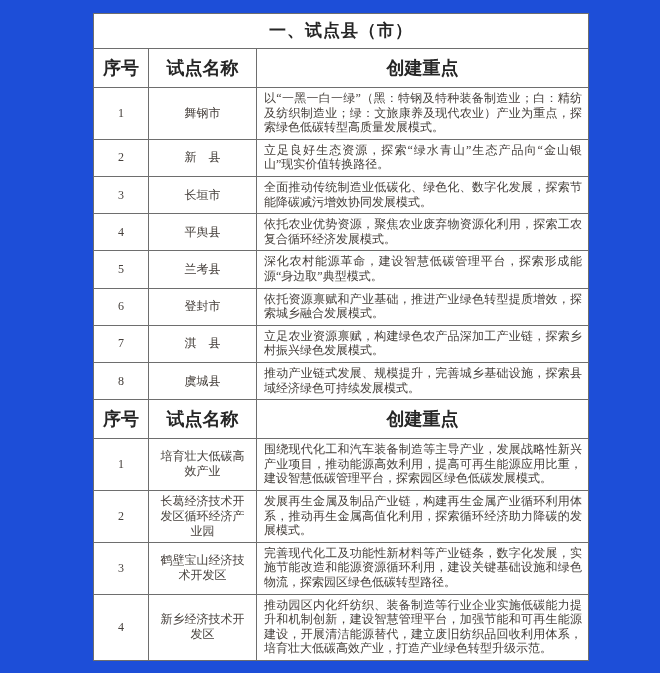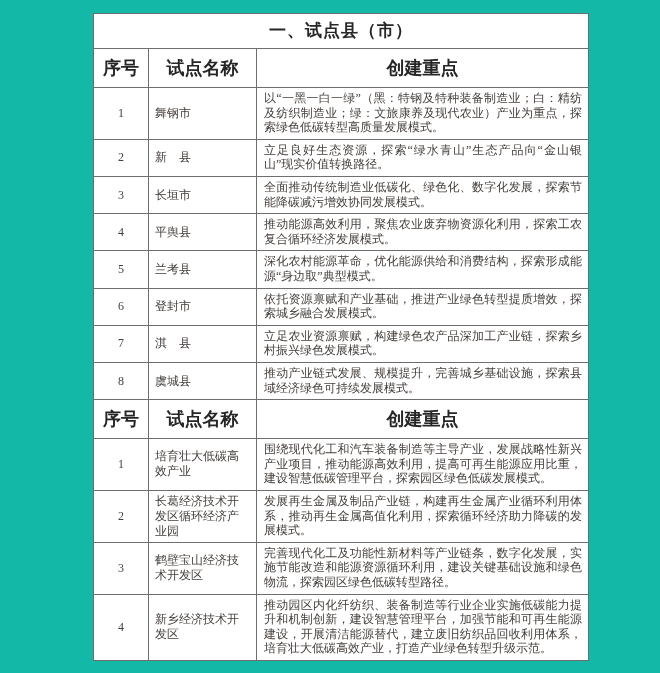--- a/index.html
+++ b/index.html
@@ -8,21 +8,21 @@
     width: 660px;
     height: 673px;
     background: #ffffff;
     overflow: hidden;
     font-family: "Liberation Serif", "DejaVu Serif", serif;
   }
   .page {
     position: relative;
     width: 660px;
     height: 673px;
-    background: #14b8a6;
+    background: #1d4ed8;
   }
   table.pilot-table {
     position: absolute;
     left: 93px;
     top: 13px;
     width: 495px;
     border-collapse: collapse;
     table-layout: fixed;
     color: #3f3a37;
   }
@@ -49,21 +49,21 @@
     font-size: 18px;
     color: #262626;
     padding: 7px 0;
   }
   td.no {
     text-align: center;
     font-size: 12px;
     color: #46403c;
   }
   td.name {
-    text-align: left;
+    text-align: center;
     font-size: 12px;
     padding: 3px 6px;
     line-height: 15px;
     color: #46403c;
   }
   td.focus {
     text-align: justify;
     text-justify: inter-ideograph;
     font-size: 12px;
     line-height: 14.6px;
@@ -102,26 +102,26 @@
         <td class="focus">立足良好生态资源，探索“绿水青山”生态产品向“金山银山”现实价值转换路径。</td>
       </tr>
       <tr class="row">
         <td class="no">3</td>
         <td class="name">长垣市</td>
         <td class="focus">全面推动传统制造业低碳化、绿色化、数字化发展，探索节能降碳减污增效协同发展模式。</td>
       </tr>
       <tr class="row">
         <td class="no">4</td>
         <td class="name">平舆县</td>
-        <td class="focus">推动能源高效利用，聚焦农业废弃物资源化利用，探索工农复合循环经济发展模式。</td>
+        <td class="focus">依托农业优势资源，聚焦农业废弃物资源化利用，探索工农复合循环经济发展模式。</td>
       </tr>
       <tr class="row">
         <td class="no">5</td>
         <td class="name">兰考县</td>
-        <td class="focus">深化农村能源革命，优化能源供给和消费结构，探索形成能源“身边取”典型模式。</td>
+        <td class="focus">深化农村能源革命，建设智慧低碳管理平台，探索形成能源“身边取”典型模式。</td>
       </tr>
       <tr class="row">
         <td class="no">6</td>
         <td class="name">登封市</td>
         <td class="focus">依托资源禀赋和产业基础，推进产业绿色转型提质增效，探索城乡融合发展模式。</td>
       </tr>
       <tr class="row">
         <td class="no">7</td>
         <td class="name">淇　县</td>
         <td class="focus">立足农业资源禀赋，构建绿色农产品深加工产业链，探索乡村振兴绿色发展模式。</td>

